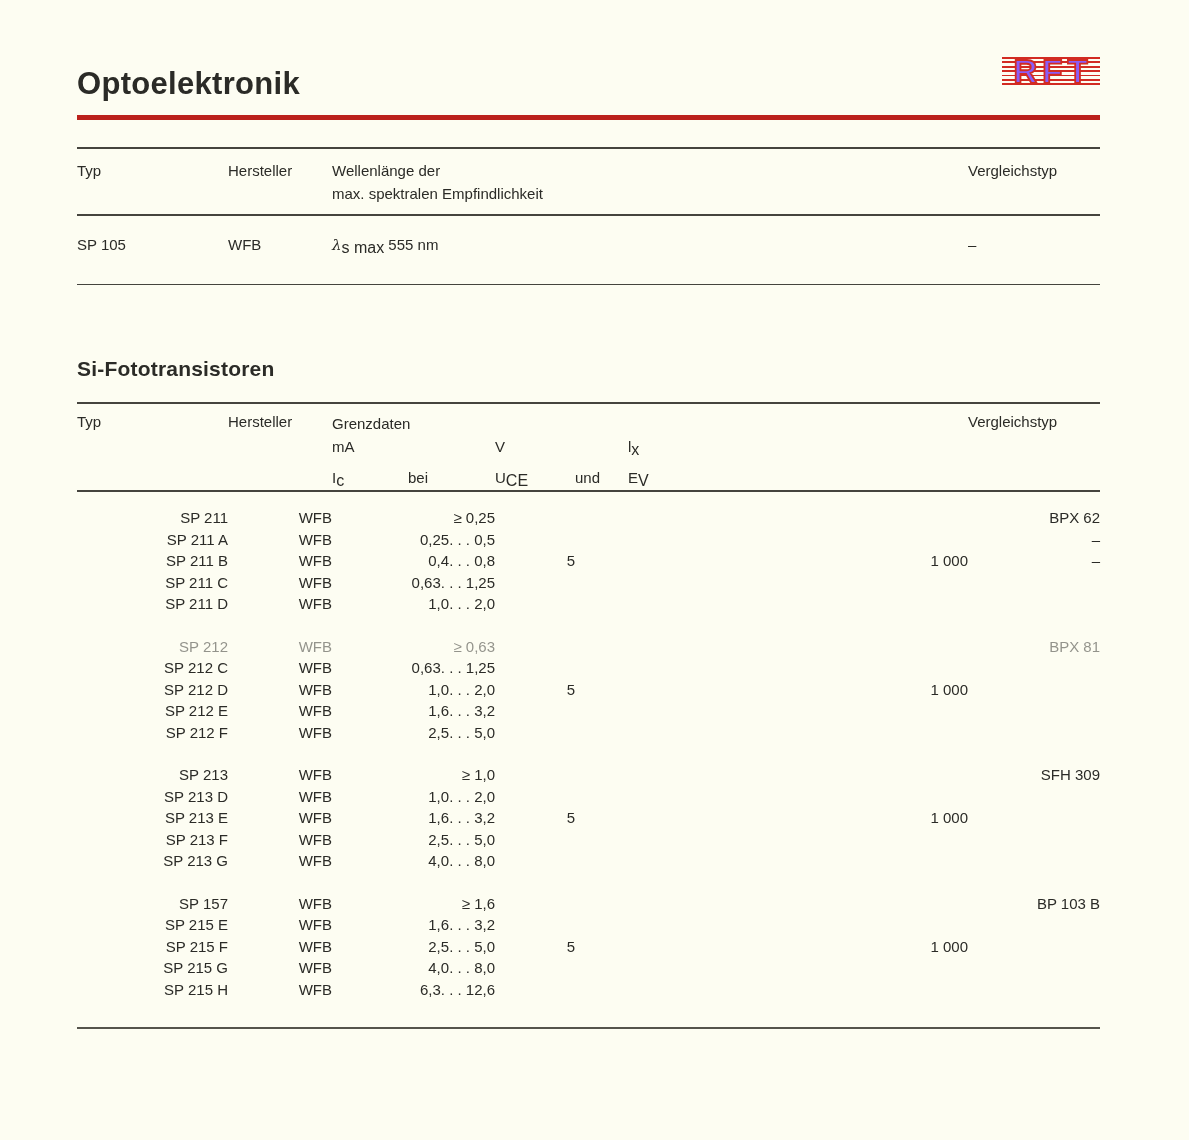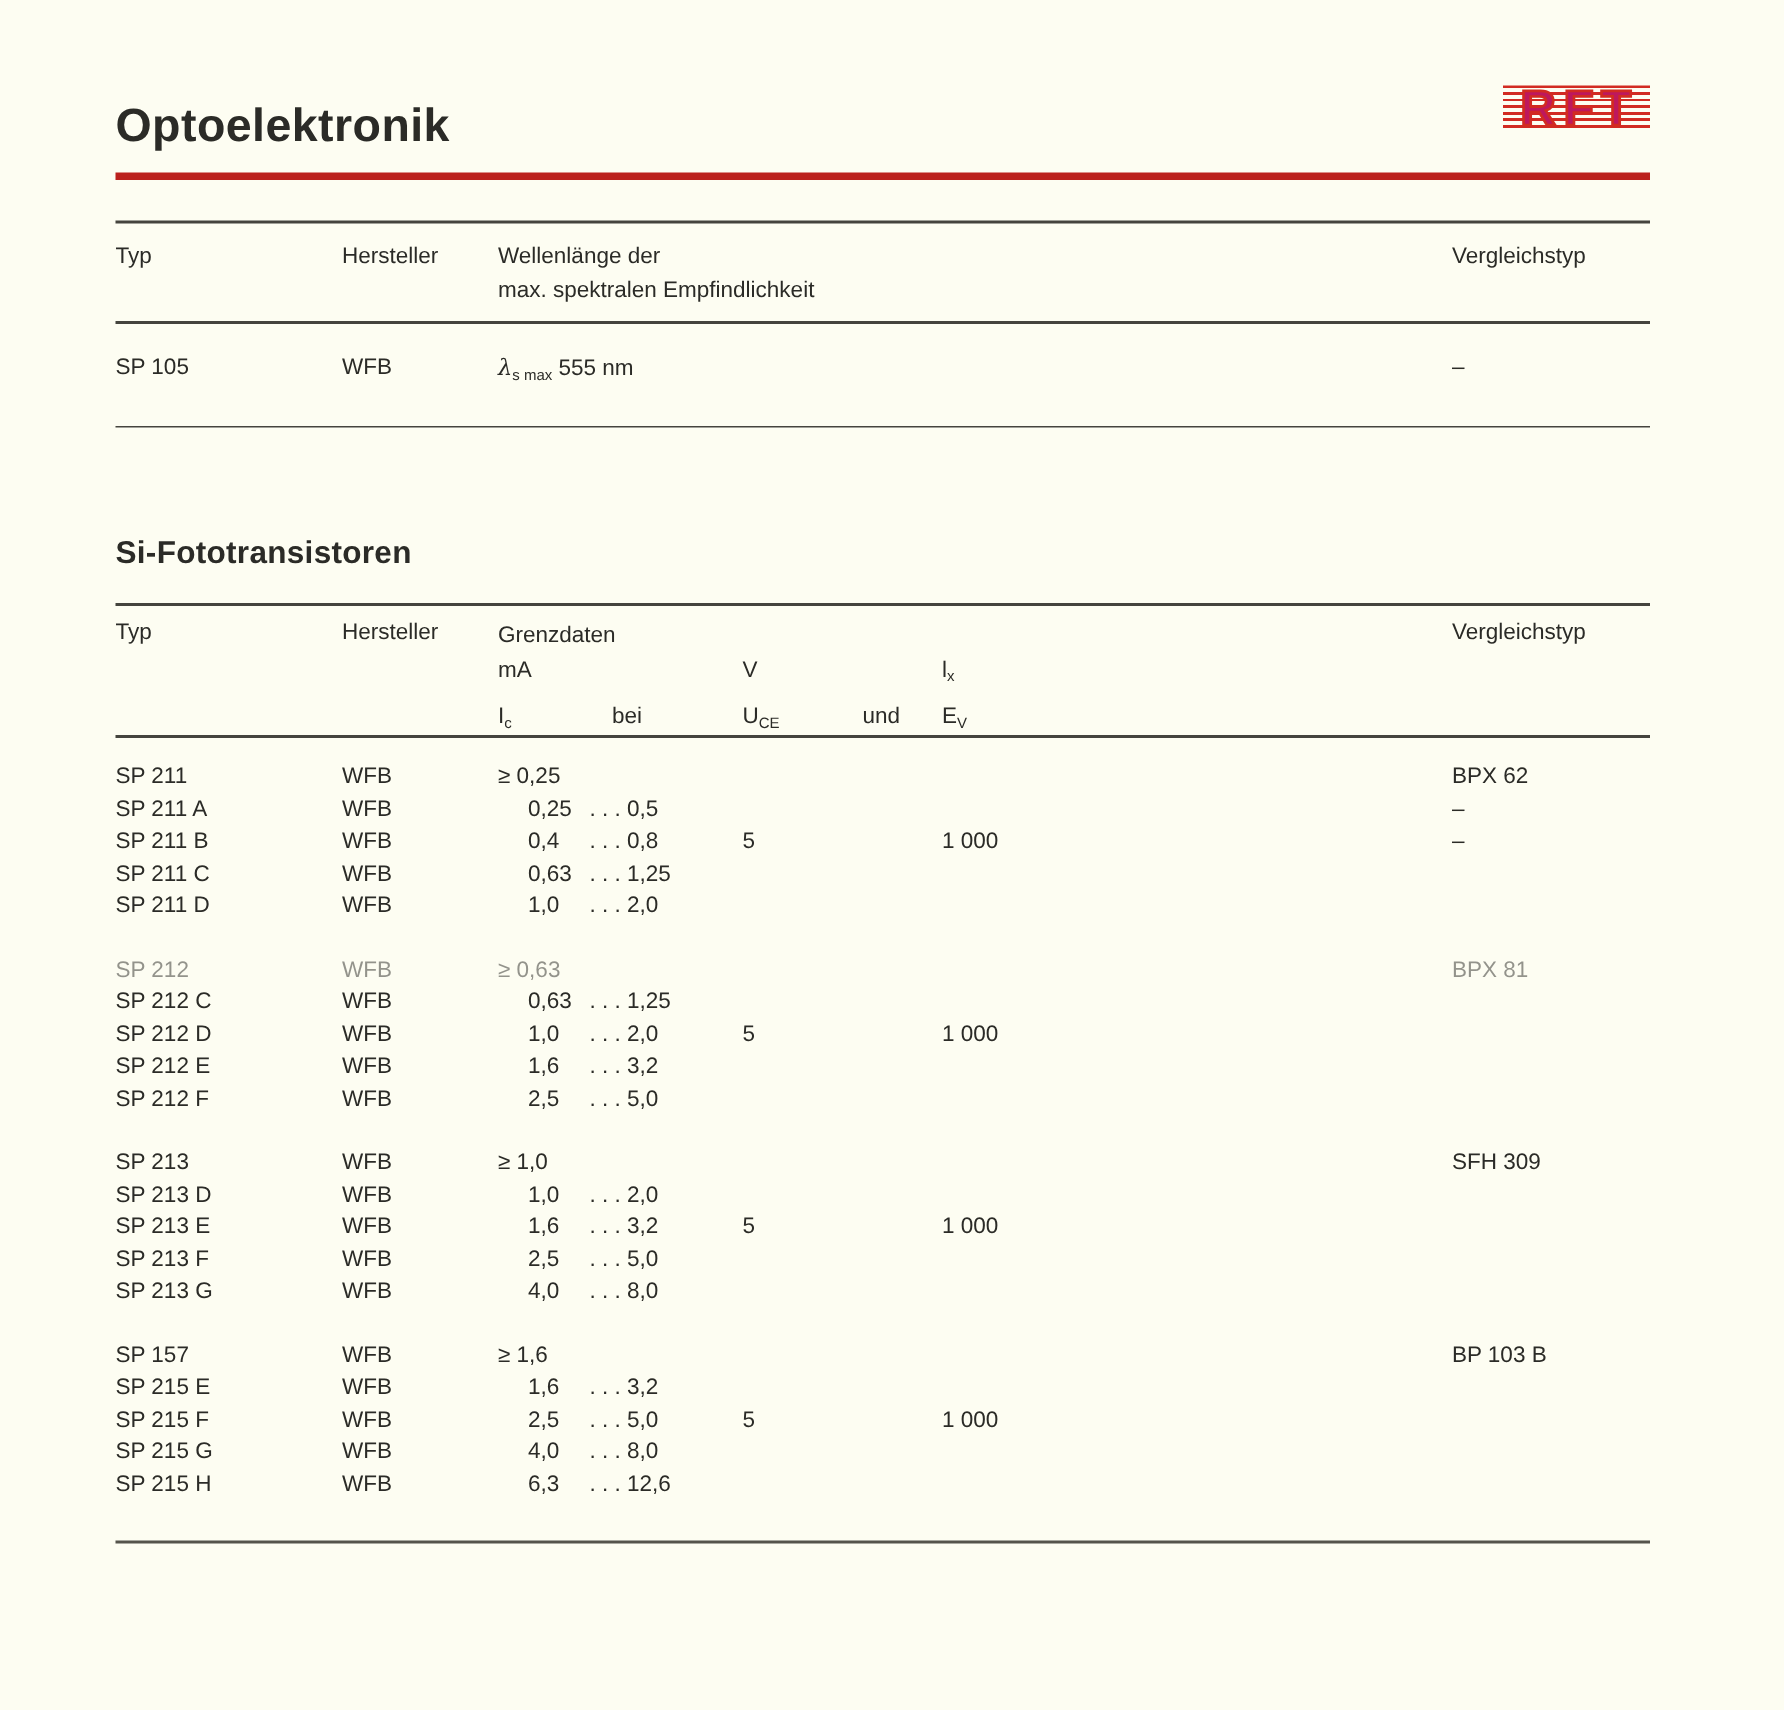--- a/index.html
+++ b/index.html
@@ -14,21 +14,21 @@
   .page { position: relative; padding: 0 89px 0 77px; width: 1189px; height: 996px; }
 
   
   .page-title { margin: 0; padding-top: 66px; font-size: 31px; font-weight: bold; letter-spacing: .3px; }
   .title-rule { height: 5px; background: #bb211c; margin-top: 13px; }
   .rft-logo { position: absolute; top: 52px; right: 89px; width: 98px; height: 40px; }
   .rft-stripes { position: absolute; left: 0; right: 0; top: 5px; bottom: 6px;
     background: repeating-linear-gradient(to bottom, #d22b22 0 1.8px, rgba(0,0,0,0) 1.8px 4.4px); }
   .rft-text { position: absolute; inset: 0; text-align: center; font-weight: bold;
     font-size: 33px; line-height: 39px; letter-spacing: 5px; padding-left: 4px;
-    color: #be185d; -webkit-text-stroke: 1.8px #d22b22; }
+    color: #8b5cf6; -webkit-text-stroke: 1.8px #d22b22; }
 
   h2 { margin: 0; font-size: 21px; font-weight: bold; letter-spacing: .2px; }
   .h2-sensor { margin-top: 37px; }
   .h2-trans { margin-top: 72px; }
 
   .rule { height: 2px; background: #45443e; }
   .rule-thin { height: 1.5px; background: #45443e; }
 
   
   .t1-top { margin-top: 27px; }
@@ -40,29 +40,29 @@
   .t2-top { margin-top: 21px; }
   .t2-head { display: grid; grid-template-columns: 151px 104px 636px 132px; padding-top: 9px; font-size: 15px; }
   .gd-label { line-height: 22px; display: block; }
   .gd-underline { height: 1.5px; background: #45443e; width: 405px; margin-top: 5px; }
   .t2-sub { display: grid; grid-template-columns: 76px 87px 80px 53px auto; line-height: 24px; font-size: 15px; }
   .t2-sub-units { margin-bottom: 7px; }
   .t2-sub-first { margin-top: 3px; }
   .t2-headrule { height: 2px; background: #45443e; }
 
   #t2-body { padding-top: 15px; }
-  .t2-group { margin-bottom: 21px; }
+  .t2-group { margin-bottom: 21px; text-align: right; }
   .t2-row { display: grid; grid-template-columns: 151px 104px 163px 80px 53px 340px 1fr;
     line-height: 21.5px; font-size: 15px; }
   .c-ic.indent { padding-left: 20px; }
   .ic-min { display: inline-block; min-width: 41px; }
   .t2-row.faded { opacity: .5; }
   .t2-bottom { margin-top: 27px; height: 2px; background: #55544c; }
 
-  sub { font-size: 10px; vertical-align: -3px; line-height: 0; }
+  sub { font-size: 16px; vertical-align: -3px; line-height: 0; }
   .lambda { font-family: "DejaVu Serif", serif; font-style: italic; font-size: 15px; }
 </style>
 </head>
 <body>
 
 <div class="page">
 
   <h1 class="page-title">Optoelektronik</h1>
 
   <div class="rft-logo">

